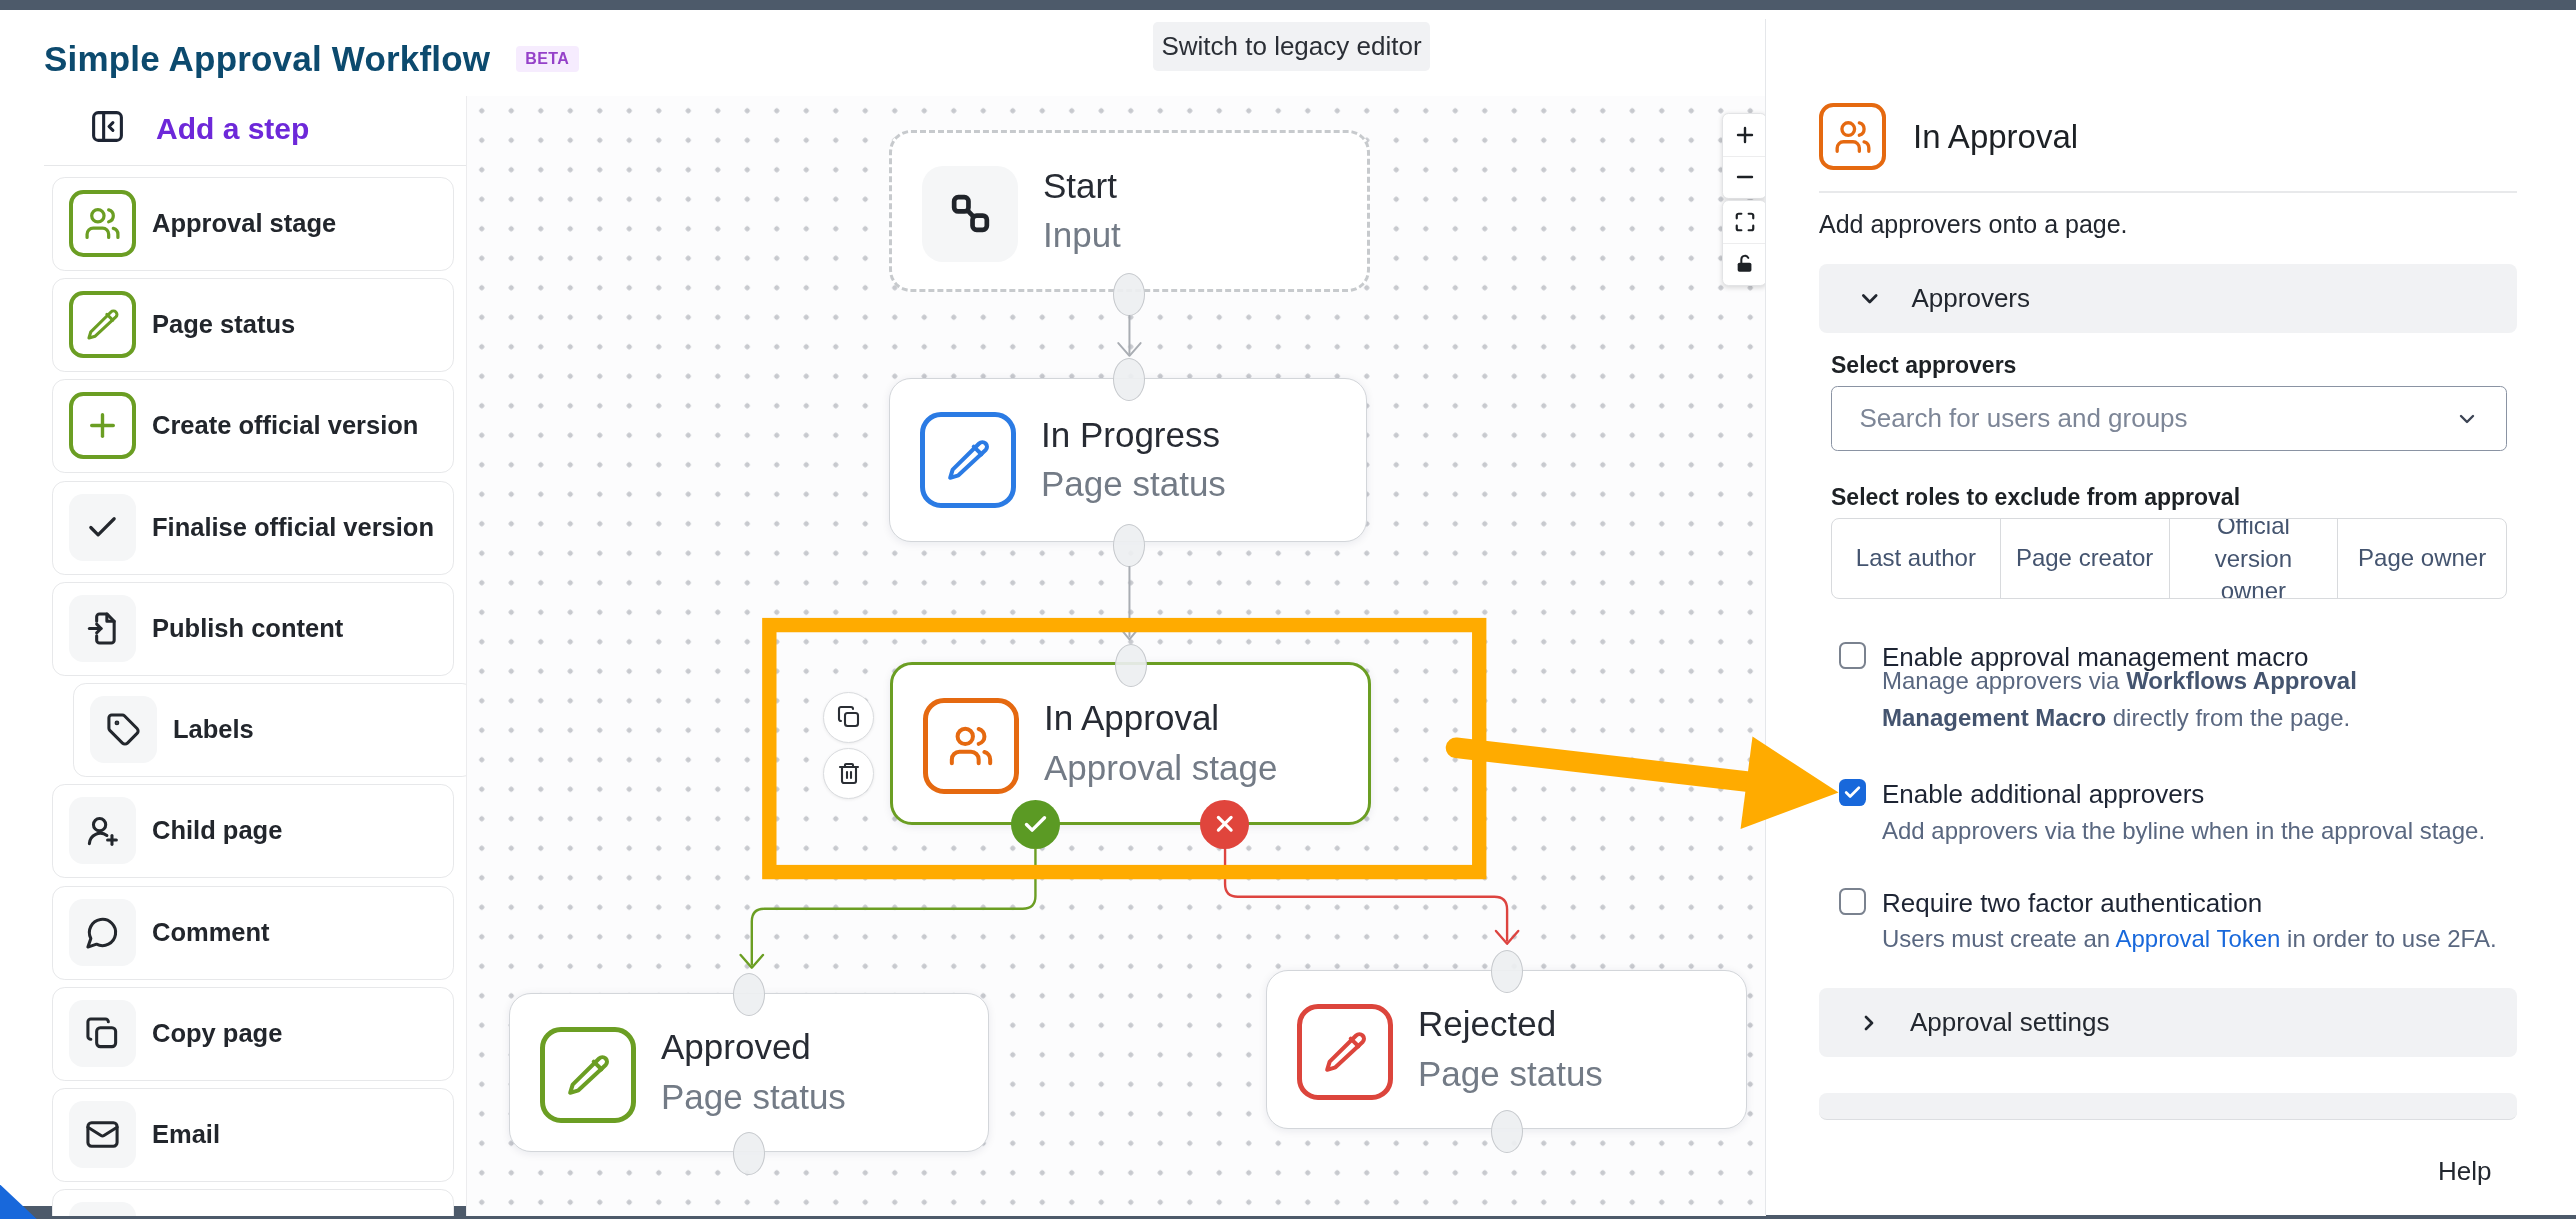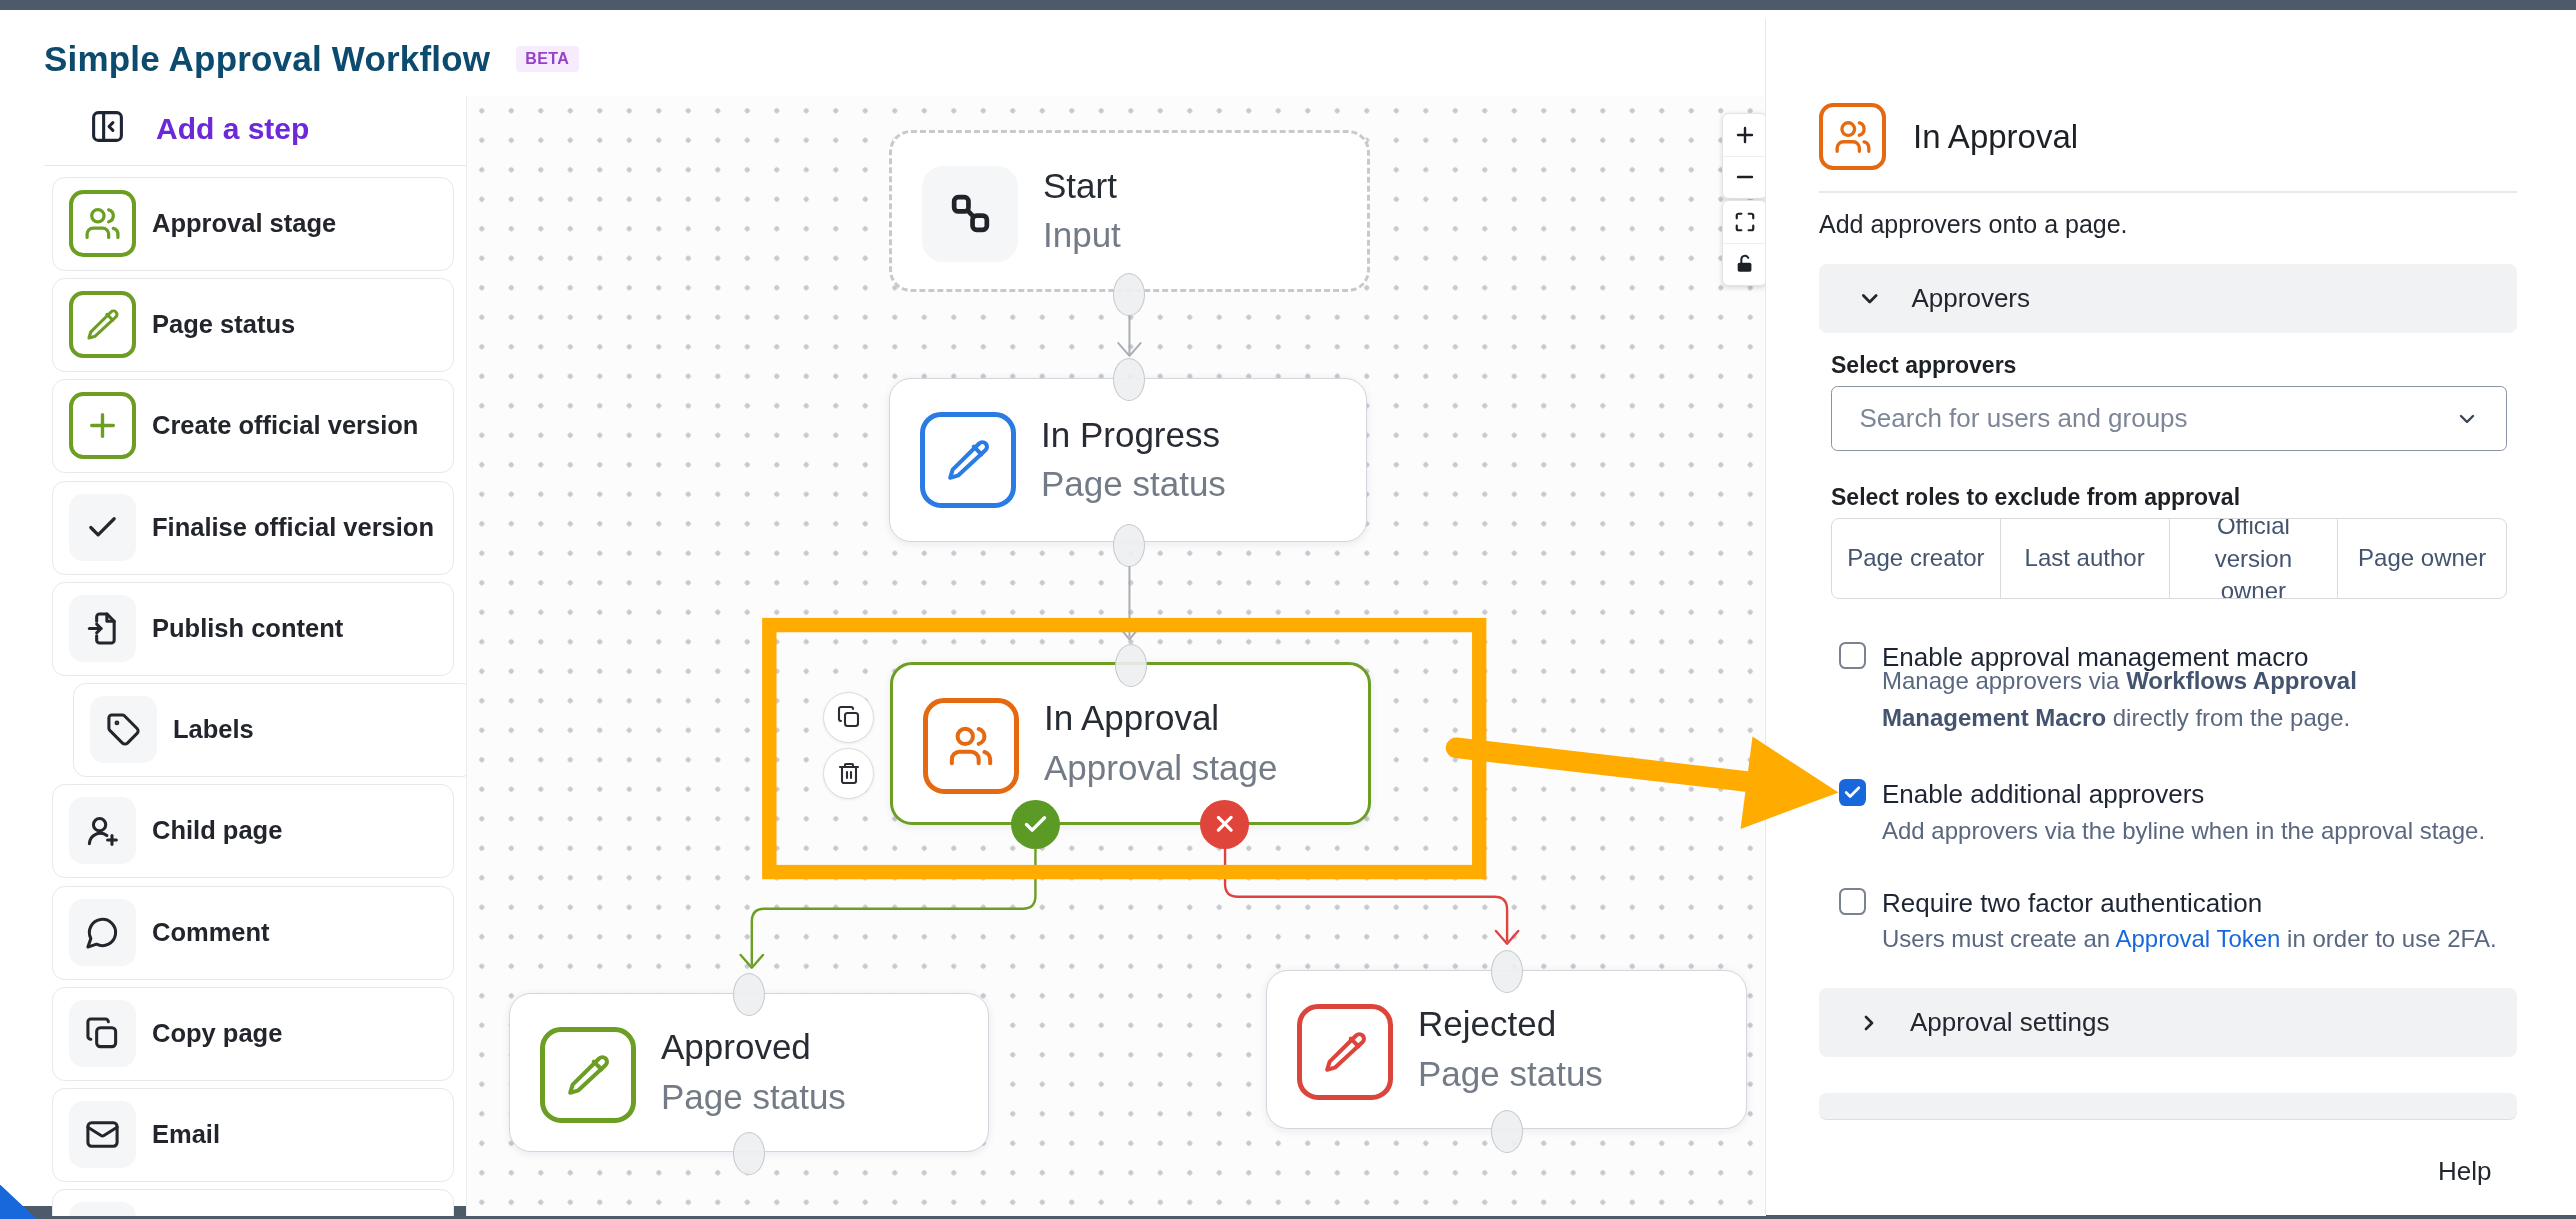--- a/index.html
+++ b/index.html
@@ -73,20 +73,21 @@
   <div class="topbar"></div>
   <div class="botbar"></div>
 
   <div class="modal">
 
     <div class="abs" style="left:44px;top:29px;display:flex;align-items:center;gap:25.5px;">
       <span class="page-title">Simple Approval Workflow</span>
       <span class="beta">BETA</span>
     </div>
 
+    <button class="btn-gray abs" style="left:1153px;top:12.8px;width:277px;height:49px;">Switch to legacy editor</button>
 
     <button class="btn-blue abs" style="left:2159px;top:12.8px;width:237px;height:49px;">
       <svg width="24" height="24" viewBox="0 0 24 24" fill="none" stroke="#fff" stroke-width="3" stroke-linecap="round" stroke-linejoin="round">
           <path d="M20 6 9 17l-5-5"></path>
         </svg>
       <span>Save Workflow</span>
     </button>
 
     <div class="help-circle abs" style="left:2423px;top:21px;">
         <span>?</span>
@@ -383,22 +384,22 @@
         <span style="margin-right:27px;display:flex;color:#3c4454;">
           <svg width="24" height="24" viewBox="0 0 24 24" fill="none" stroke="currentColor" stroke-width="2.4" stroke-linecap="round" stroke-linejoin="round">
               <path d="m6 9 6 6 6-6"></path>
             </svg>
         </span>
       </div>
 
       <span class="flabel abs" style="left:65px;top:465px;">Select roles to exclude from approval</span>
 
       <div class="rolegroup" style="top:499px;">
+        <div class="rolebtn">Last author</div>
         <div class="rolebtn">Page creator</div>
-        <div class="rolebtn">Last author</div>
         <div class="rolebtn">Official version owner</div>
         <div class="rolebtn">Page owner</div>
       </div>
 
       <div class="cbx un" style="left:73px;top:623px;"></div>
       <span class="cblabel abs" style="left:116px;top:623px;">Enable approval management macro</span>
       <p class="cbdesc abs" style="left:116px;top:644px;width:606px;margin:0;"><span>Manage approvers via </span><b>Workflows Approval Management Macro</b><span> directly from the page.</span></p>
 
       <div class="cbx ck" style="left:73px;top:760px;">
         <svg width="19" height="19" viewBox="0 0 24 24" fill="none" stroke="#fff" stroke-width="3.4" stroke-linecap="round" stroke-linejoin="round">

